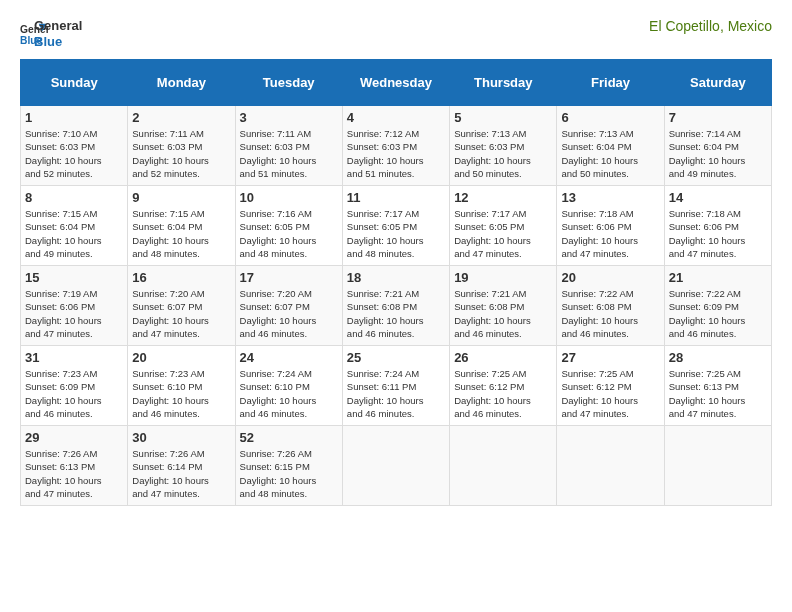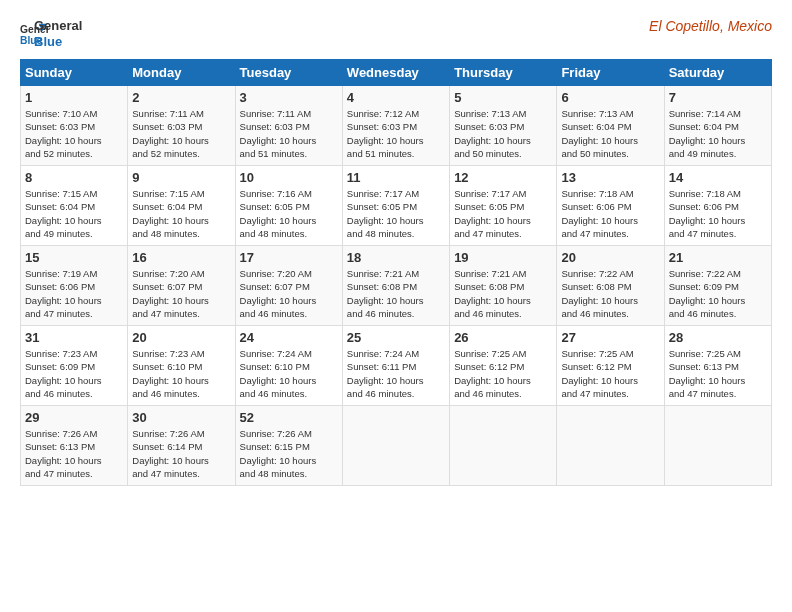--- a/index.html
+++ b/index.html
@@ -32,37 +32,36 @@
     .title-block {
       text-align: right;
     }
     .month-title {
       font-size: 32px;
       font-weight: bold;
       color: #333;
     }
     .location {
       font-size: 14px;
-      color: #c2410c;
-      font-style: italic;
+      color: #4d7c0f;
     }
     table {
       width: 100%;
       border-collapse: collapse;
       table-layout: fixed;
     }
     thead tr {
       background: #1a6eb5;
       color: #fff;
     }
     thead th {
-      padding: 5px 4px;
+      padding: 15px 4px;
       font-size: 13px;
       font-weight: bold;
-      text-align: left;
+      text-align: center;
       border: 1px solid #1a6eb5;
     }
     tbody tr {
       vertical-align: top;
     }
     tbody tr:nth-child(odd) {
       background: #f9f9f9;
     }
     tbody tr:nth-child(even) {
       background: #fff;

